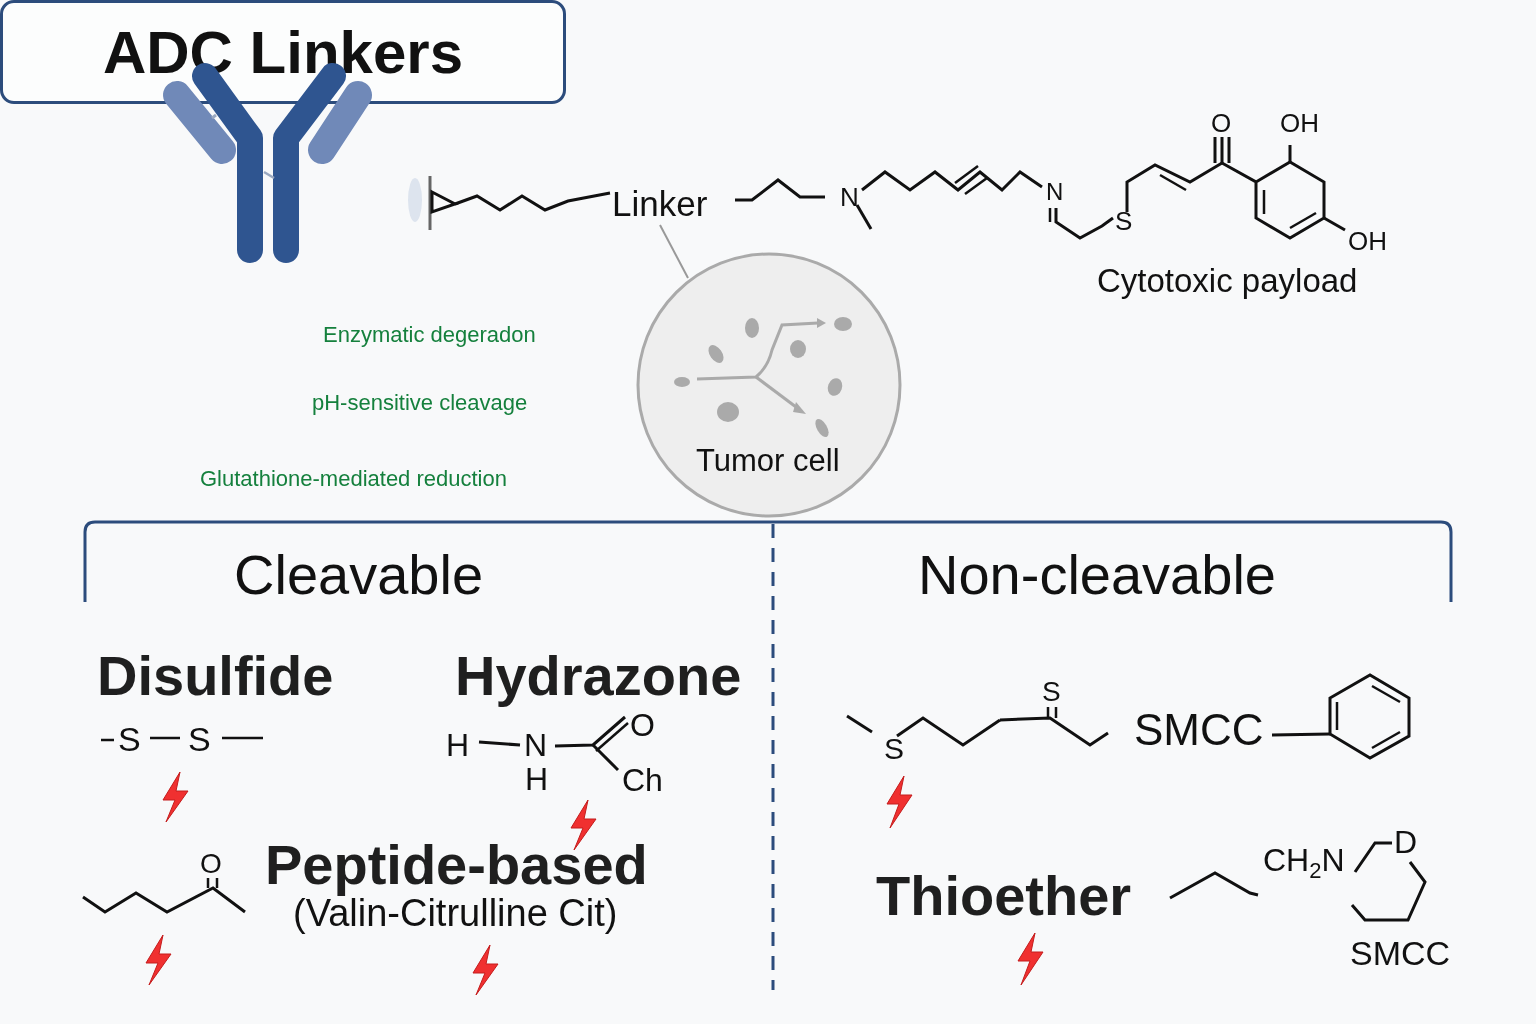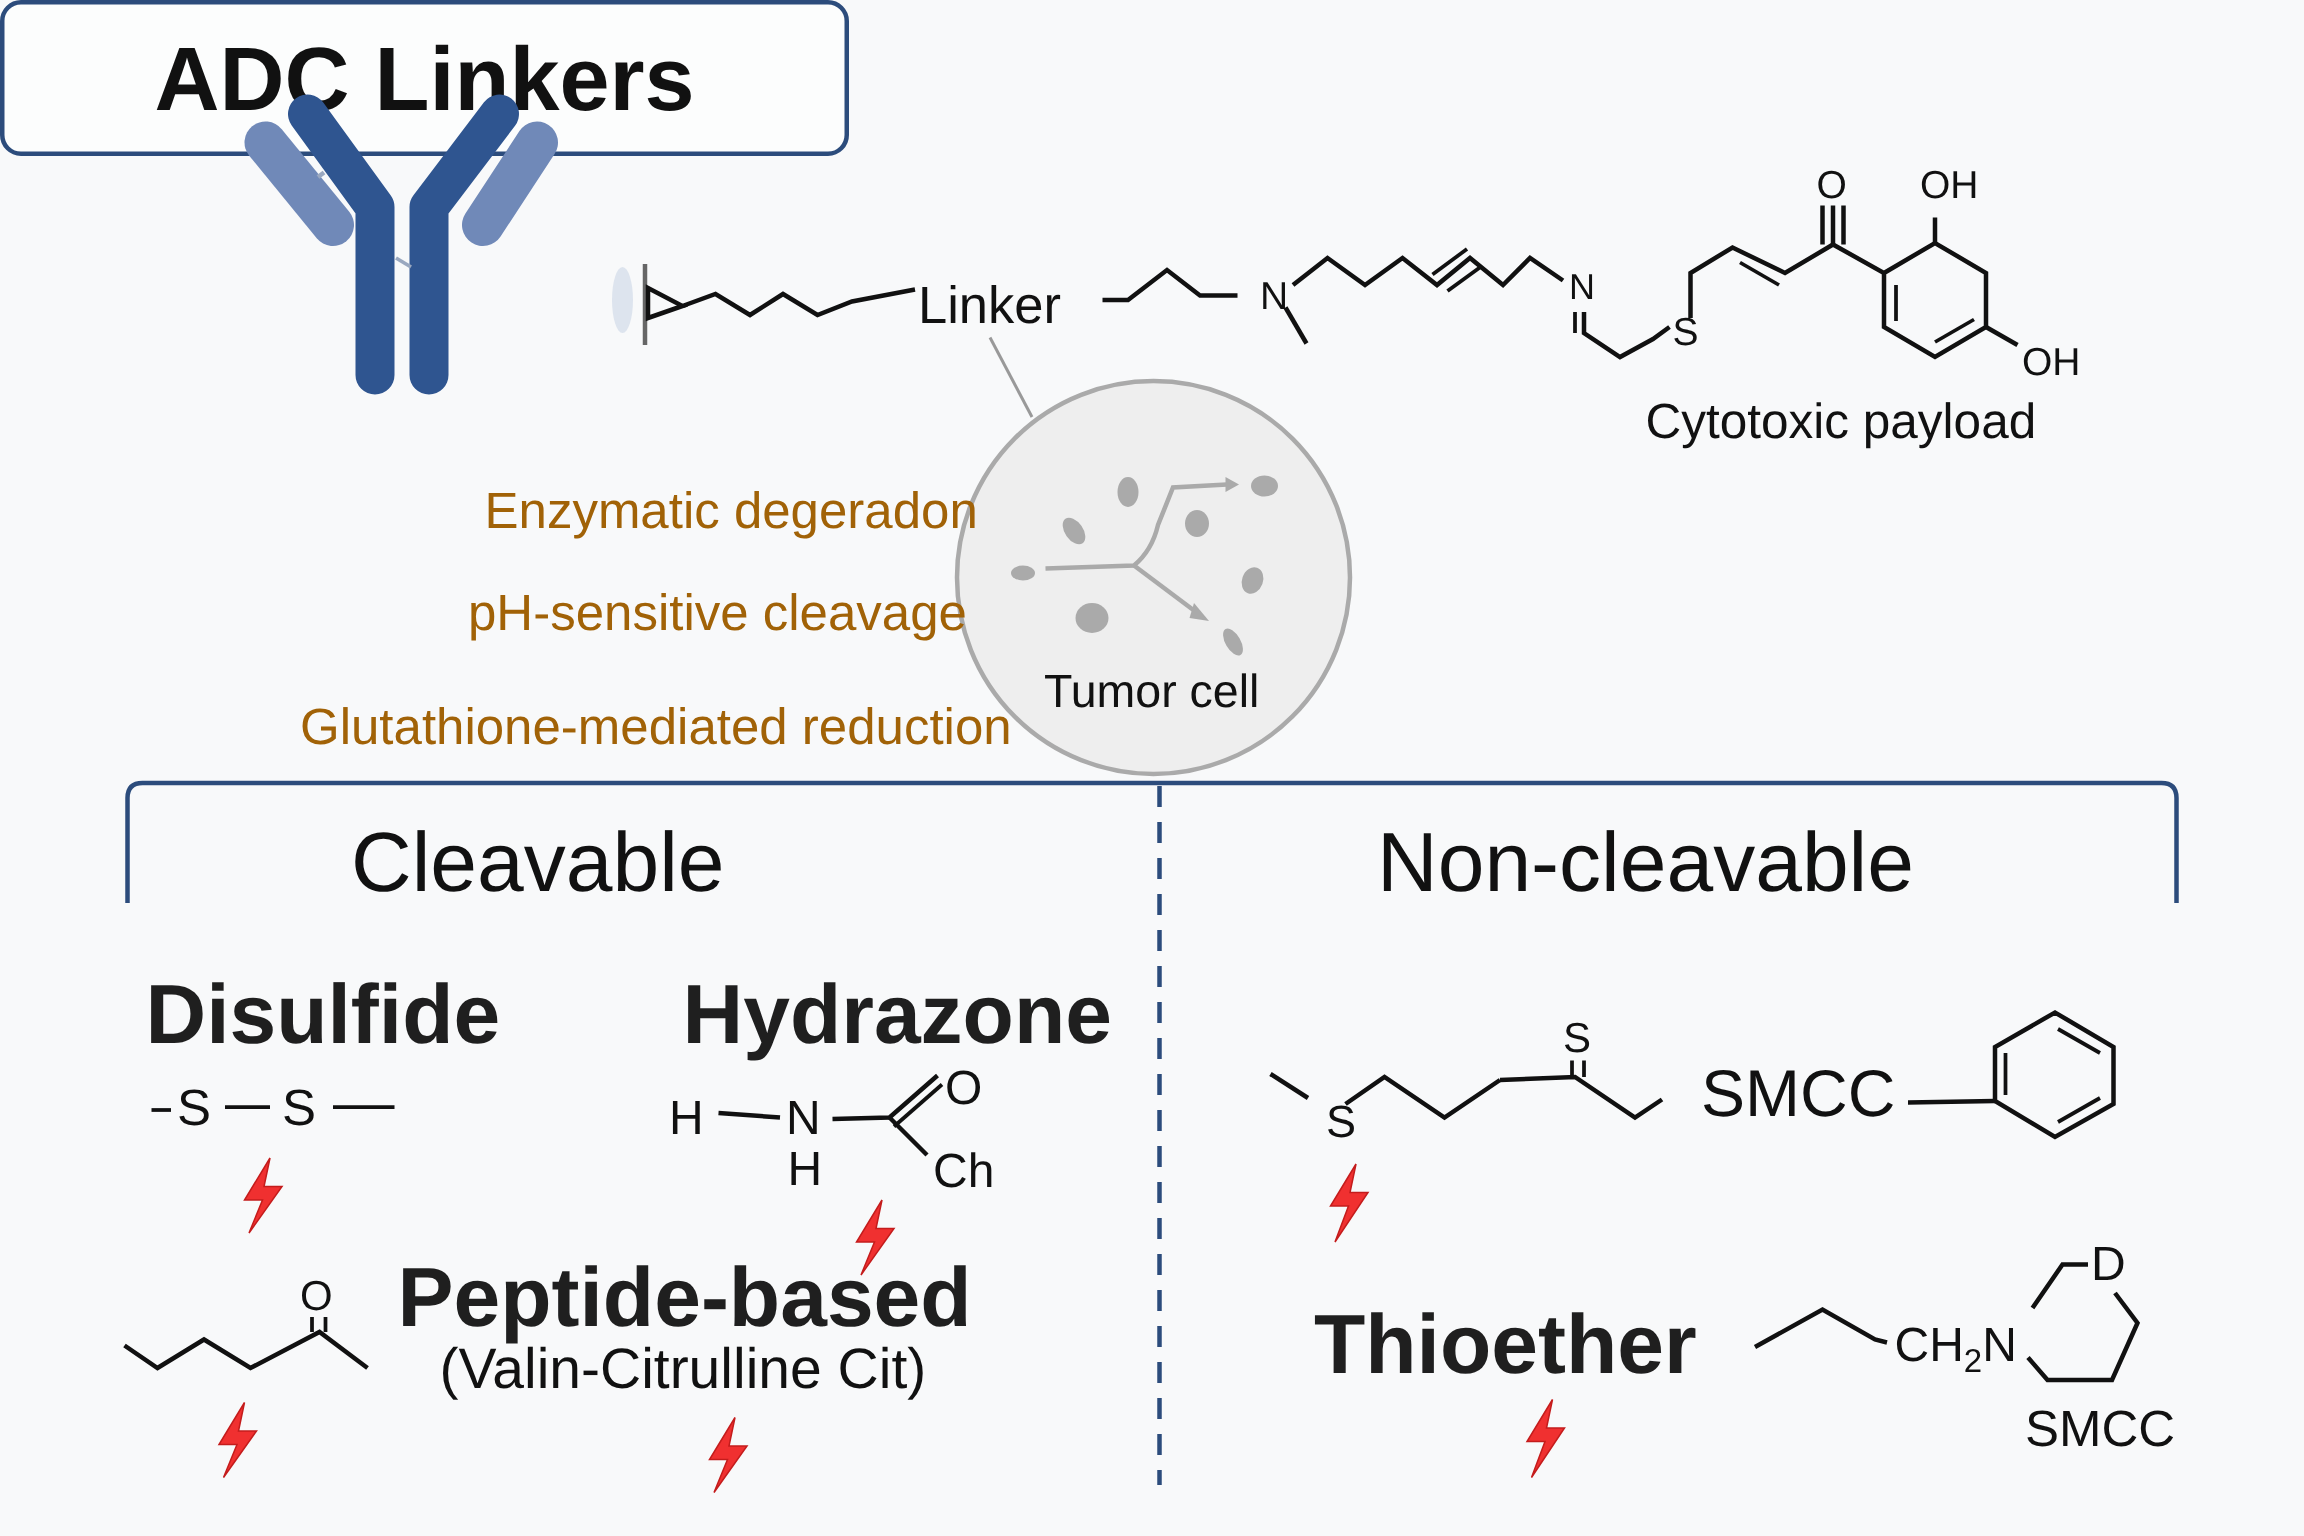--- a/index.html
+++ b/index.html
@@ -3,21 +3,21 @@
 <meta charset="utf-8">
 <style>
   html, body { margin:0; padding:0; }
   body { width:1536px; height:1024px; background:#f8f9fa; position:relative; overflow:hidden;
          font-family:"Liberation Sans", sans-serif; color:#111; }
   #title-box { left:443px; top:22px; width:566px; height:104px; border:3px solid #2c4c7c; border-radius:14px;
                background:#fcfdfd; display:flex; align-items:center; justify-content:center; box-sizing:border-box; }
   #title-box span { font-weight:bold; font-size:60px; letter-spacing:0px; }
   svg { position:absolute; left:0; top:0; }
   .lbl { position:absolute; white-space:nowrap; }
-  .mech { font-size:34px; color:#a16207; text-align:right; }
+  .mech { font-size:22px; color:#15803d; text-align:right; }
   .section-head { font-weight:normal; font-size:56px; }
   .sub-head { font-weight:bold; font-size:56px; color:#1f1f1f; }
   .chem { font-size:32px; }
 </style>
 </head>
 <body>
 
 <div id="title-box">
   <span>ADC Linkers</span>
 </div>
@@ -163,15 +163,15 @@
 
 <div class="lbl chem" style="left:200px; top:848px; font-size:28px;">O</div>
 <div class="lbl sub-head" style="left:265px; top:832px;">Peptide-based</div>
 <div class="lbl" style="left:293px; top:892px; font-size:38px;">(Valin-Citrulline  Cit)</div>
 
 <div class="lbl chem" style="left:884px; top:732px; font-size:30px;">S</div>
 <div class="lbl chem" style="left:1042px; top:676px; font-size:28px;">S</div>
 <div class="lbl" style="left:1134px; top:705px; font-size:44px;">SMCC</div>
 
 <div class="lbl sub-head" style="left:876px; top:863px;">Thioether</div>
-<div class="lbl chem" style="left:1263px; top:878px;"><span>CH</span><sub style="font-size:22px;">2</sub><span>N</span></div>
+<div class="lbl chem" style="left:1263px; top:842px;"><span>CH</span><sub style="font-size:22px;">2</sub><span>N</span></div>
 <div class="lbl chem" style="left:1394px; top:824px;">D</div>
 <div class="lbl chem" style="left:1350px; top:934px; font-size:34px;">SMCC</div>
 
 </body></html>

